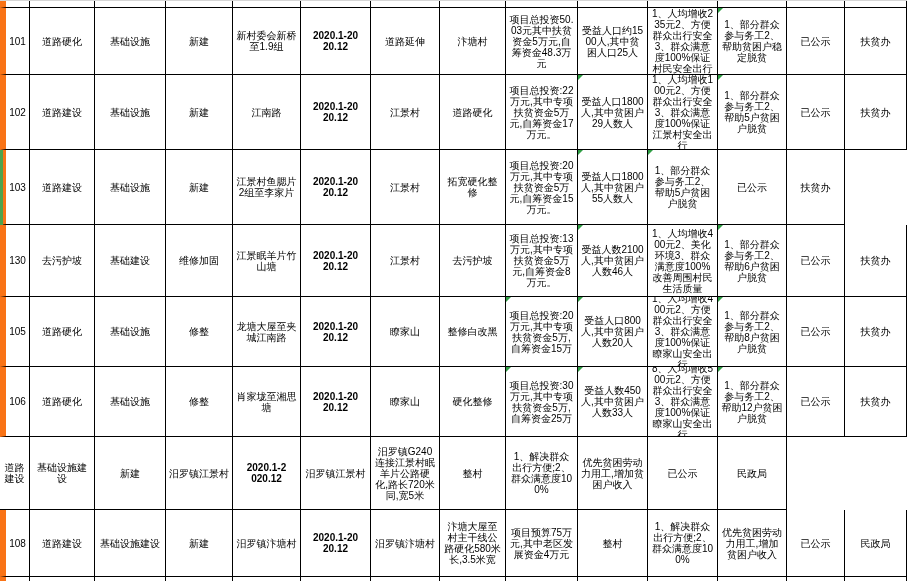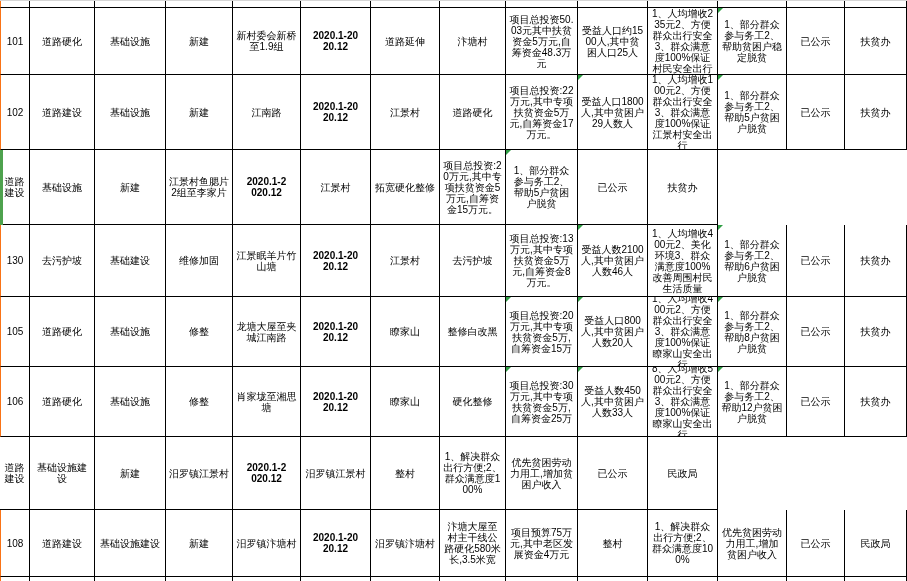--- a/index.html
+++ b/index.html
@@ -21,21 +21,21 @@
     position:relative;
     box-sizing:border-box;
     border-right:1px solid #000;
     border-bottom:1px solid #000;
     display:flex;align-items:center;justify-content:center;
     text-align:center;
     overflow:hidden;
     padding:0 3px;
     word-break:break-all;
   }
-  .cell.first{border-left:1px solid #f97316;}
+  .cell.first{border-left:6px solid #f97316;}
   .sliver .cell{padding:0;}
   .bottom-sliver .cell{border-bottom:none;}
   .cell-period{padding:0 11px;font-weight:bold;}
   .flag::after{
     content:"";
     position:absolute;top:0;left:0;
     width:0;height:0;
     border-top:5px solid var(--flag-color,#2f9e44);
     border-right:5px solid transparent;
   }
@@ -93,28 +93,30 @@
         <div class="cell">江景村</div>
         <div class="cell">道路硬化</div>
         <div class="cell">项目总投资:22万元,其中专项扶贫资金5万元,自筹资金17万元。</div>
         <div class="cell flag">受益人口1800人,其中贫困户29人数人</div>
         <div class="cell">1、人均增收100元2、方便群众出行安全3、群众满意度100%保证江景村安全出行</div>
         <div class="cell flag">1、部分群众参与务工2、帮助5户贫困户脱贫</div>
         <div class="cell">已公示</div>
         <div class="cell">扶贫办</div>
       </div>
       <div class="grid-row" style="height: 75px;">
+        <div class="cell first">103</div>
         <div class="cell">道路建设</div>
         <div class="cell">基础设施</div>
         <div class="cell">新建</div>
         <div class="cell">江景村鱼腮片2组至李家片</div>
         <div class="cell cell-period">2020.1-2020.12</div>
         <div class="cell">江景村</div>
         <div class="cell">拓宽硬化整修</div>
         <div class="cell">项目总投资:20万元,其中专项扶贫资金5万元,自筹资金15万元。</div>
+        <div class="cell flag">受益人口1800人,其中贫困户55人数人</div>
         <div class="cell flag">1、部分群众参与务工2、帮助5户贫困户脱贫</div>
         <div class="cell">已公示</div>
         <div class="cell">扶贫办</div>
       </div>
       <div class="grid-row" style="height: 72px;">
         <div class="cell first">130</div>
         <div class="cell">去污护坡</div>
         <div class="cell">基础建设</div>
         <div class="cell">维修加固</div>
         <div class="cell">江景眠羊片竹山塘</div>
@@ -160,20 +162,21 @@
         <div class="cell">已公示</div>
         <div class="cell">扶贫办</div>
       </div>
       <div class="grid-row" style="height: 73px;">
         <div class="cell">道路建设</div>
         <div class="cell">基础设施建设</div>
         <div class="cell">新建</div>
         <div class="cell">汨罗镇江景村</div>
         <div class="cell cell-period">2020.1-2020.12</div>
         <div class="cell">汨罗镇江景村</div>
+        <div class="cell">汨罗镇G240连接江景村眠羊片公路硬化,路长720米同,宽5米</div>
         <div class="cell">整村</div>
         <div class="cell">1、解决群众出行方便;2、群众满意度100%</div>
         <div class="cell">优先贫困劳动力用工,增加贫困户收入</div>
         <div class="cell">已公示</div>
         <div class="cell">民政局</div>
       </div>
       <div class="grid-row" style="height: 67px;">
         <div class="cell first">108</div>
         <div class="cell">道路建设</div>
         <div class="cell">基础设施建设</div>

